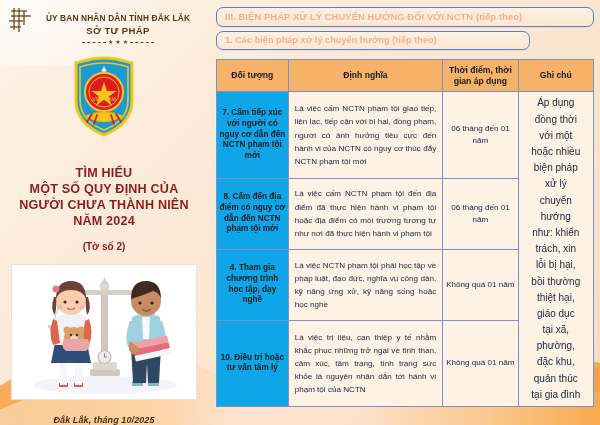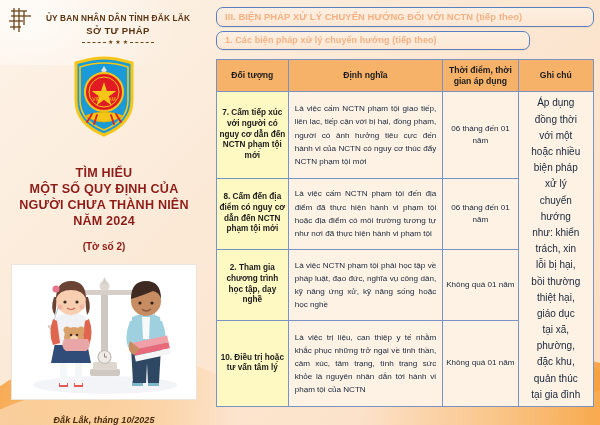--- a/index.html
+++ b/index.html
@@ -149,21 +149,21 @@
   table.main-table th {
     background: #f7b269;
     color: #1b1b1b;
     font-size: 8.6px;
     font-weight: 800;
     padding: 5px 2px;
     text-align: center;
     line-height: 1.25;
   }
   td.col-subject {
-    background: #fef9c3;
+    background: #0ea5e9;
     color: #1b1b1b;
     font-size: 8.2px;
     font-weight: 800;
     text-align: center;
     padding: 3px 2px;
     line-height: 1.3;
   }
   td.col-def {
     background: #fdf2e4;
     color: #17263b;
@@ -355,21 +355,21 @@
         <td class="col-def">Là việc cấm NCTN phạm tội giao tiếp, liên lạc, tiếp cận với bị hại, đồng phạm, người có ảnh hưởng tiêu cực đến hành vi của NCTN có nguy cơ thúc đẩy NCTN phạm tội mới</td>
         <td class="col-time">06 tháng đến 01 năm</td>
         <td class="col-note" rowspan="4">Áp dụng đồng thời với một hoặc nhiều biện pháp xử lý chuyển hướng như: khiển trách, xin lỗi bị hại, bồi thường thiệt hại, giáo dục tại xã, phường, đặc khu, quản thúc tại gia đình</td>
       </tr>
       <tr>
         <td class="col-subject">8. Cấm đến địa điểm có nguy cơ dẫn đến NCTN phạm tội mới</td>
         <td class="col-def">Là việc cấm NCTN phạm tội đến địa điểm đã thực hiện hành vi phạm tội hoặc địa điểm có môi trường tương tự như nơi đã thực hiện hành vi phạm tội</td>
         <td class="col-time">06 tháng đến 01 năm</td>
       </tr>
       <tr>
-        <td class="col-subject">2. Tham gia chương trình học tập, dạy nghề</td>
+        <td class="col-subject">4. Tham gia chương trình học tập, dạy nghề</td>
         <td class="col-def">Là việc NCTN phạm tội phải học tập về pháp luật, đạo đức, nghĩa vụ công dân, kỹ năng ứng xử, kỹ năng sống hoặc học nghề</td>
         <td class="col-time">Không quá 01 năm</td>
       </tr>
       <tr>
         <td class="col-subject">10. Điều trị hoặc tư vấn tâm lý</td>
         <td class="col-def">Là việc trị liệu, can thiệp y tế nhằm khắc phục những trở ngại về tinh thần, cảm xúc, tâm trạng, tình trạng sức khỏe là nguyên nhân dẫn tới hành vi phạm tội của NCTN</td>
         <td class="col-time">Không quá 01 năm</td>
       </tr>
     </tbody>
   </table>

